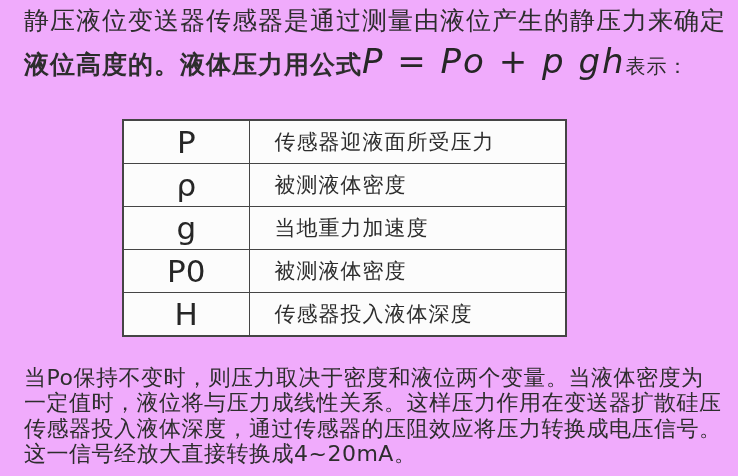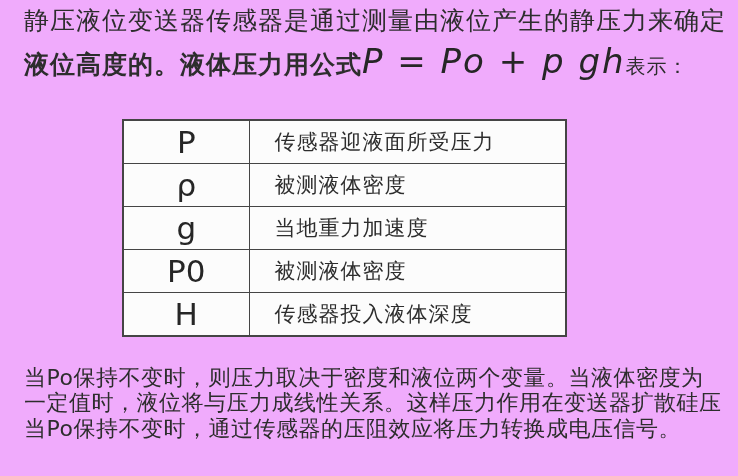--- a/index.html
+++ b/index.html
@@ -129,16 +129,17 @@
       <tr>
         <td class="sym-cell">H</td>
         <td class="desc-cell">传感器投入液体深度</td>
       </tr>
     </tbody>
   </table>
 
   <div class="body-par">
     <div class="body-line">当Po保持不变时，则压力取决于密度和液位两个变量。当液体密度为</div>
     <div class="body-line">一定值时，液位将与压力成线性关系。这样压力作用在变送器扩散硅压</div>
-    <div class="body-line">当Po保持不变时，通过传感器的压阻效应将压力转换成电压信号。</div>
+    <div class="body-line">传感器投入液体深度，通过传感器的压阻效应将压力转换成电压信号。</div>
+    <div class="body-line">这一信号经放大直接转换成4~20mA。</div>
   </div>
 
 </div>
 
 </body></html>

